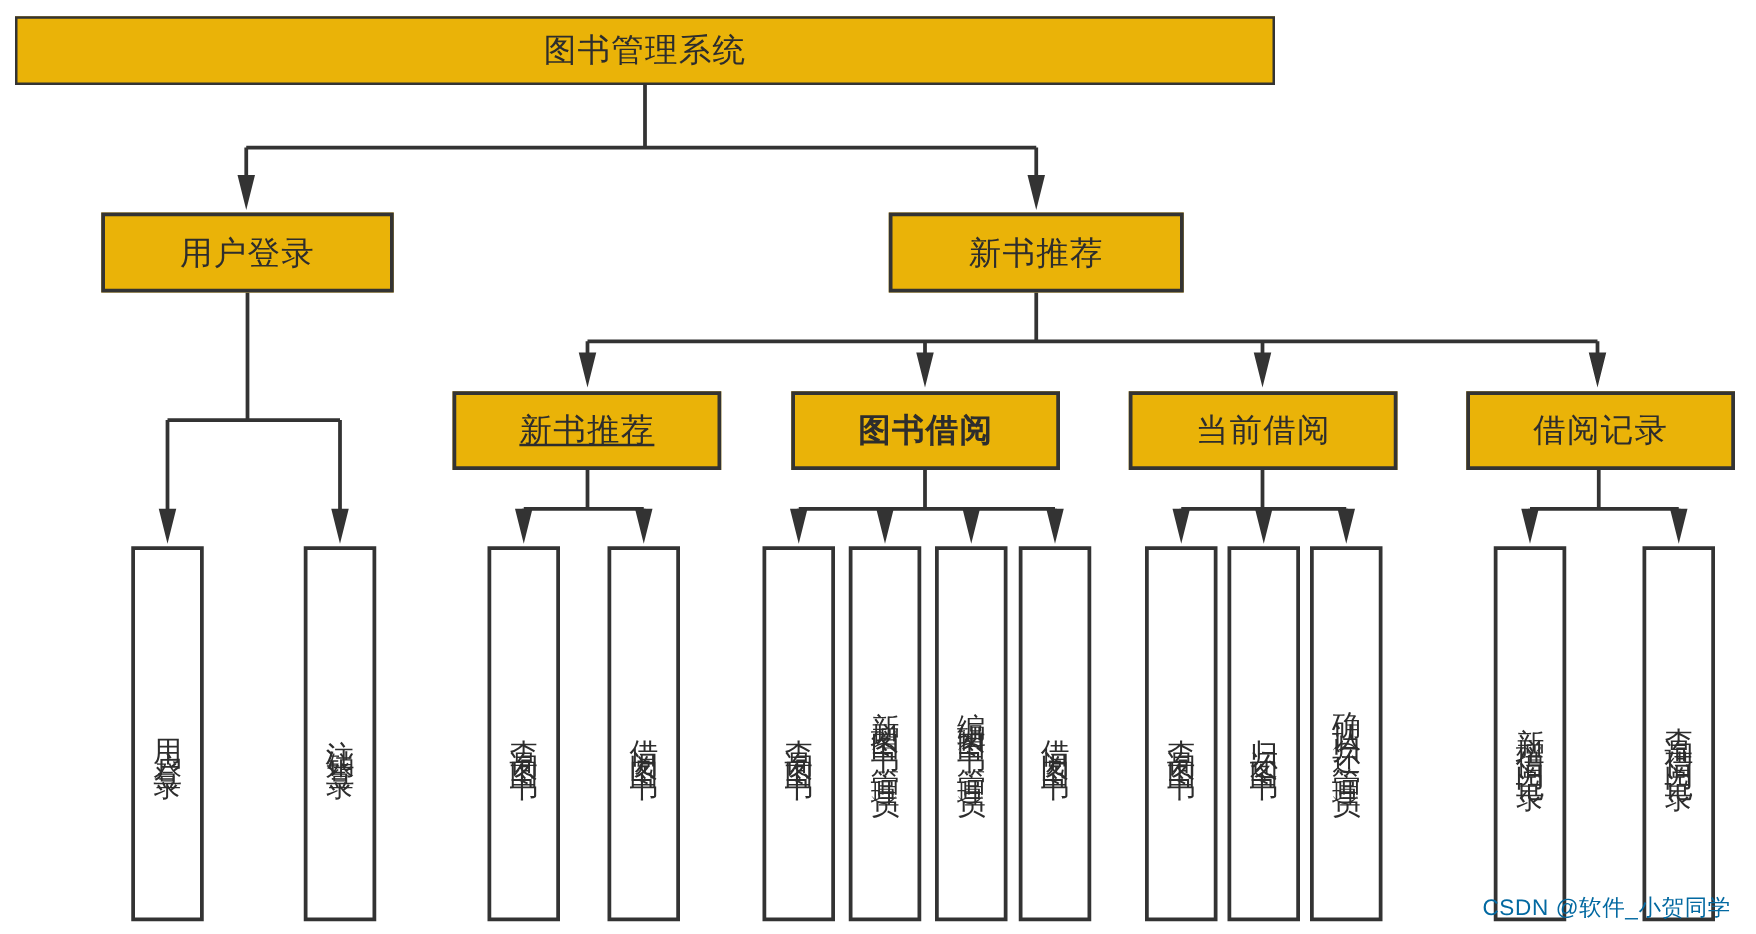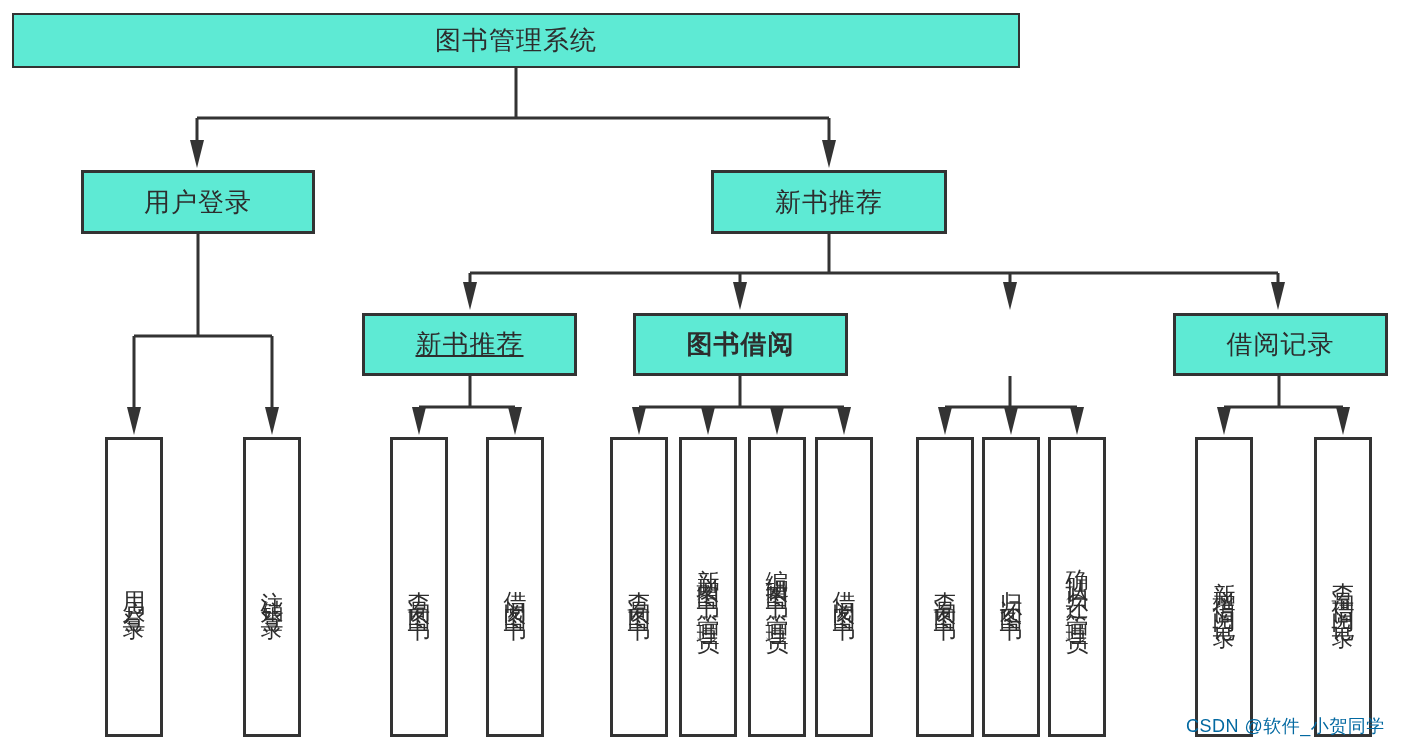--- a/index.html
+++ b/index.html
@@ -1,21 +1,21 @@
 <!DOCTYPE html>
 <html><head>
 <meta charset="utf-8">
 <style>
   html,body{margin:0;padding:0;background:#ffffff;}
   body{width:1405px;height:747px;font-family:"Liberation Sans",sans-serif;}
   .stage{position:relative;width:1405px;height:747px;background:#ffffff;overflow:hidden;}
   .connector-layer{position:absolute;left:0;top:0;z-index:1;}
   .hnode{
     position:absolute;box-sizing:border-box;z-index:2;
-    border:3px solid #333333;background:#5eead4;
+    border:3px solid #333333;background:#eab308;
     display:flex;align-items:center;justify-content:center;
     font-size:26px;color:#2d2d2d;letter-spacing:1px;white-space:nowrap;
   }
   .hnode.root{border-width:2px;}
   .vnode{
     position:absolute;box-sizing:border-box;z-index:2;
     border:3px solid #333333;background:#ffffff;
     display:flex;align-items:center;justify-content:center;
   }
   .vtext{
@@ -74,20 +74,23 @@
   <div class="hnode" style="left:711px;top:170px;width:236px;height:64px;">
     <span>新书推荐</span>
   </div>
 
   <div class="hnode" style="left:362px;top:313px;width:215px;height:63px;text-decoration:underline;">
     <span>新书推荐</span>
   </div>
   <div class="hnode" style="left:633px;top:313px;width:215px;height:63px;font-weight:bold;">
     <span>图书借阅</span>
   </div>
+  <div class="hnode" style="left:903px;top:313px;width:215px;height:63px;">
+    <span>当前借阅</span>
+  </div>
   <div class="hnode" style="left:1173px;top:313px;width:215px;height:63px;">
     <span>借阅记录</span>
   </div>
 
   <div class="vnode" style="left:105px;top:437px;width:58px;height:300px;">
     <span class="vtext">用户登录</span>
   </div>
   <div class="vnode" style="left:243px;top:437px;width:58px;height:300px;">
     <span class="vtext">注销登录</span>
   </div>

